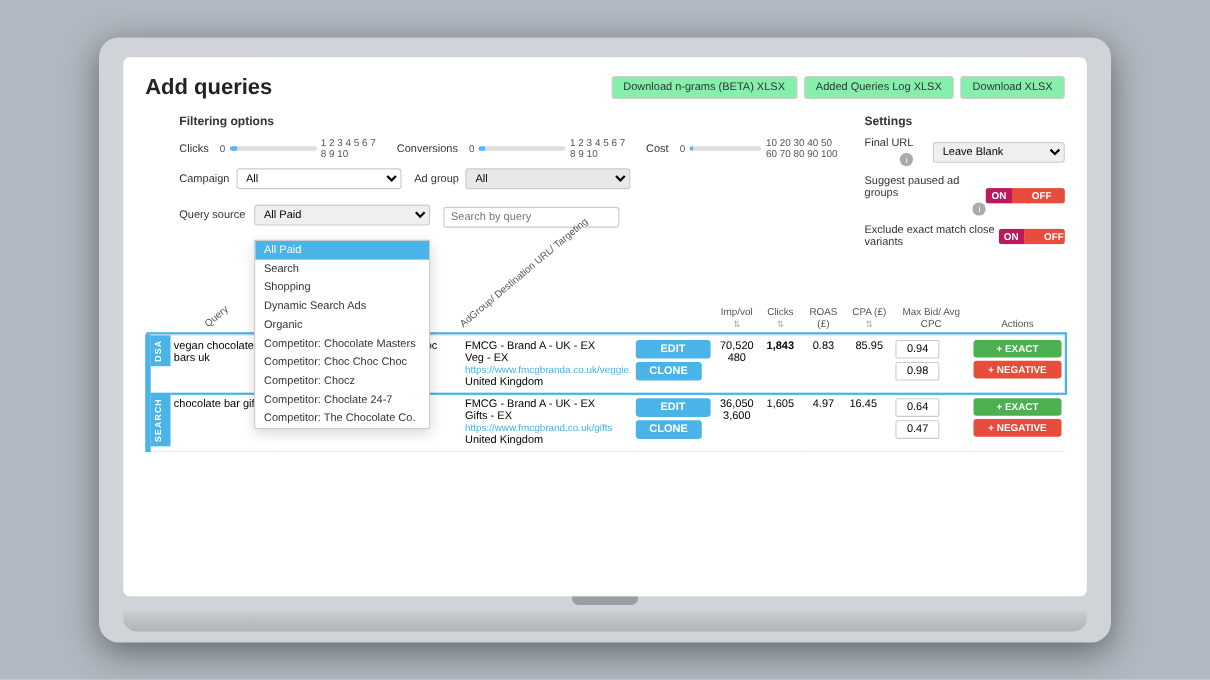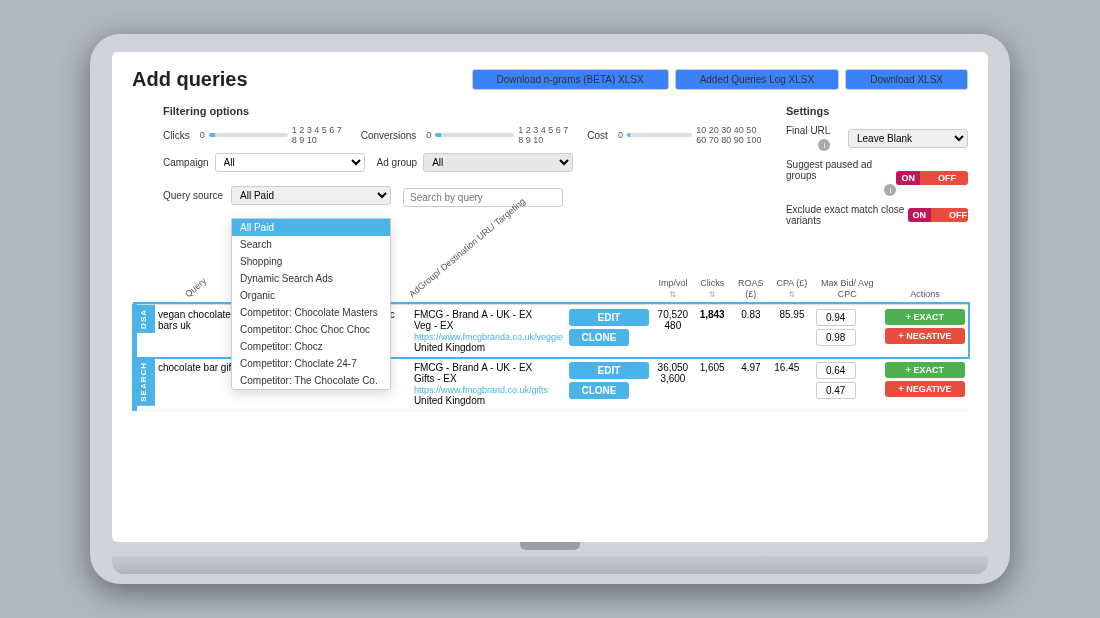--- a/index.html
+++ b/index.html
@@ -8,21 +8,21 @@
       display: flex;
       justify-content: center;
       align-items: center;
       height: 618px;
       width: 1100px;
       font-family: Arial, sans-serif;
       font-size: 11px;
     }
     .laptop-outer {
       background: #d0d3d8;
-      border-radius: 30px;
+      border-radius: 18px;
       padding: 18px 22px 10px 22px;
       box-shadow: 0 8px 32px rgba(0,0,0,0.45);
       width: 920px;
     }
     .screen {
       background: #fff;
       border-radius: 6px;
       overflow: hidden;
       min-height: 490px;
       position: relative;
@@ -54,22 +54,22 @@
       font-size: 20px;
       font-weight: bold;
       color: #222;
     }
     .header-buttons {
       display: flex;
       gap: 6px;
     }
     .header-btn {
       border: 1px solid #ccc;
-      background: #3b82f6;
-      padding: 4px 24px;
+      background: #86efac;
+      padding: 4px 10px;
       border-radius: 3px;
       font-size: 10px;
       cursor: pointer;
       color: #333;
     }
     .two-col {
       display: flex;
       gap: 20px;
       margin-left: 31px;
     }
@@ -275,21 +275,21 @@
     .btn-edit {
       background: #4ab3e8;
       color: #fff;
       border: none;
       border-radius: 3px;
       padding: 3px 10px;
       cursor: pointer;
       font-size: 10px;
       font-weight: bold;
       display: block;
-      width: 80px;
+      width: 68px;
       margin-bottom: 3px;
     }
     .btn-clone {
       background: #4ab3e8;
       color: #fff;
       border: none;
       border-radius: 3px;
       padding: 3px 10px;
       cursor: pointer;
       font-size: 10px;

